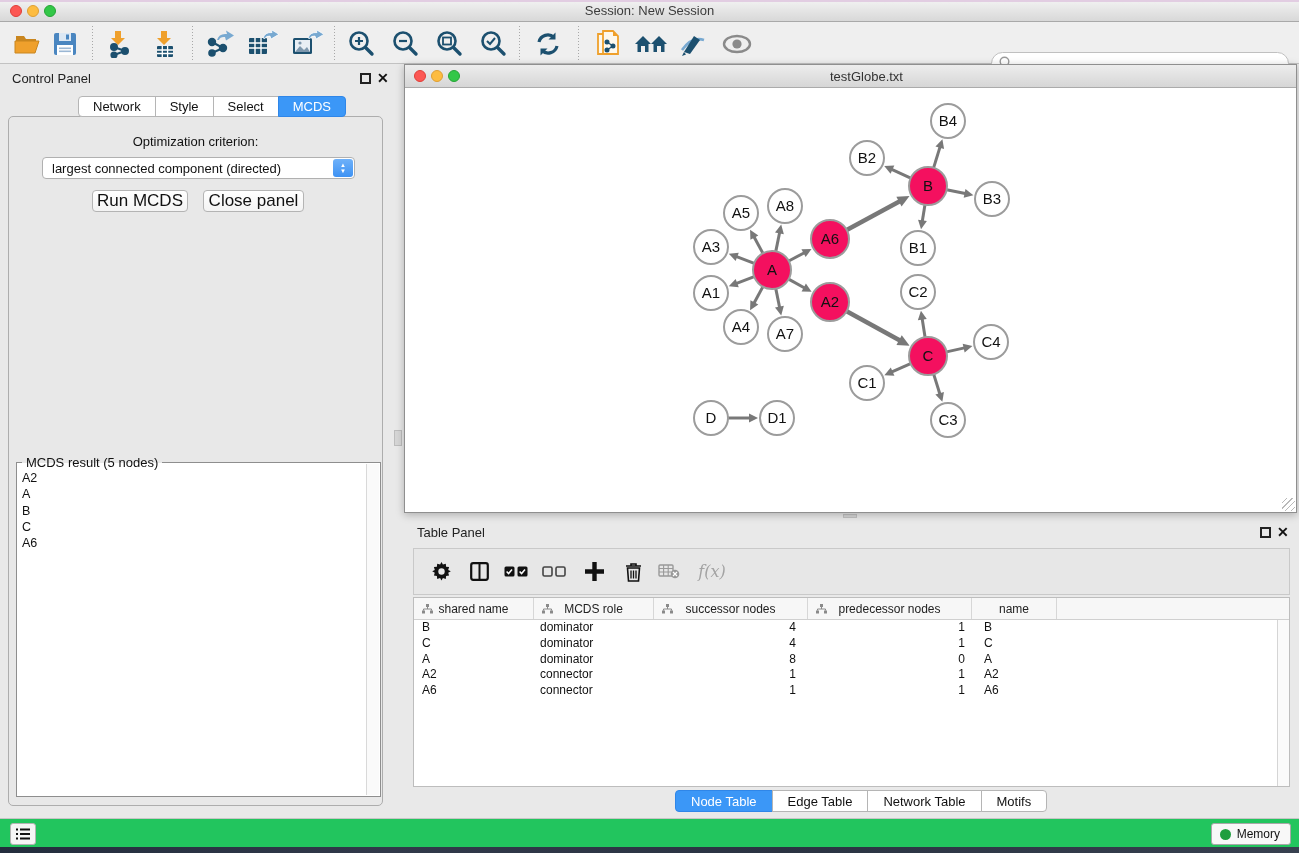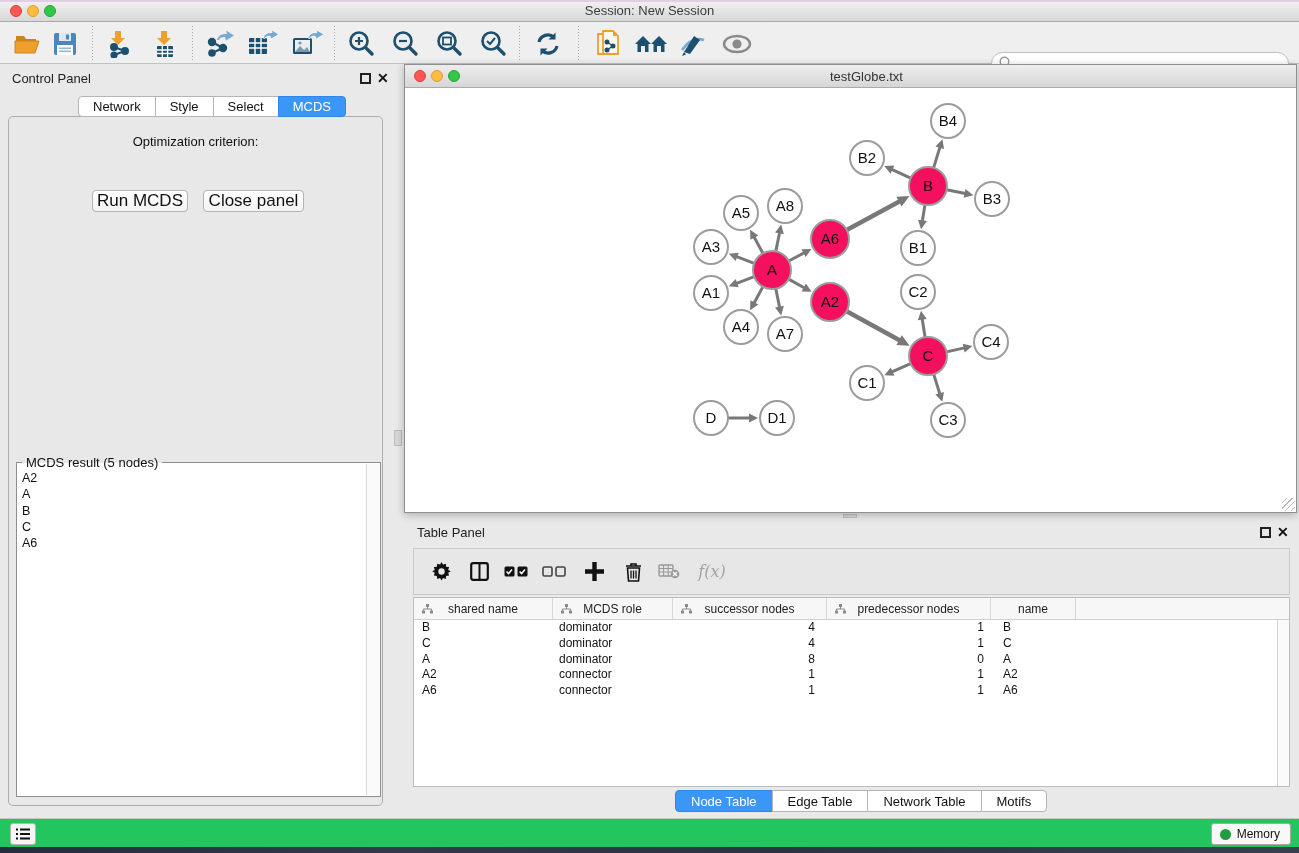--- a/index.html
+++ b/index.html
@@ -83,21 +83,21 @@
   .tp-ic { display:flex; align-items:center; justify-content:center; height:30px; }
   .fx-label { font-size:16px; font-style:italic; font-family:"DejaVu Serif",serif; color:#a3a3a3; }
   .ntable { position:absolute; left:413px; top:597px; width:877px; height:190px;
     background:#fff; border:1px solid #bdbdbd; }
   .nt-header { display:flex; height:22px; background:#f7f7f7; border-bottom:1px solid #d0d0d0; }
   .th { position:relative; border-right:1px solid #d7d7d7; font-size:12px; color:#222;
     display:flex; align-items:center; justify-content:center; }
   .th .tree-ic { position:absolute; left:8px; top:6px; }
   .nt-row { display:flex; height:15.8px; font-size:12px; color:#111; }
   .td { overflow:hidden; white-space:nowrap; line-height:15.8px; }
-  .c0 { width:139px; } .c1 { width:120px; } .c2 { width:154px;justify-content:center; } .c3 { width:164px; } .c4 { width:85px; }
+  .c0 { width:120px; } .c1 { width:120px; } .c2 { width:154px;justify-content:center; } .c3 { width:164px; } .c4 { width:85px; }
   .cf { flex:1; border-right:none !important; }
   .td.c0 { padding-left:8px; } .td.c1 { padding-left:6px; }
   .td.c2 { text-align:right; padding-right:12px; } .td.c3 { text-align:right; padding-right:7px; }
   .td.c4 { padding-left:12px; }
   .nt-scroll { position:absolute; right:0; top:22px; width:12px; height:166px; background:#fafafa; border-left:1px solid #d5d5d5; }
   .tp-tabs { position:absolute; left:667px; top:790px; height:22px; display:flex; }
   .tp-tab { height:22px; padding:0 15px; background:#fff; border:1px solid #b5b5b5; margin-left:-1px;
     font-size:13px; color:#111; display:flex; align-items:center; }
   .tp-tab:first-child { border-radius:4px 0 0 4px; margin-left:8px; }
   .tp-tab:last-child { border-radius:0 4px 4px 0; }
@@ -284,20 +284,27 @@
   <div class="cp-float"></div>
   <div class="cp-close">✕</div>
   <div class="cp-group"></div>
   <div class="cp-tabs">
       <div class="cp-tab">Network</div>
       <div class="cp-tab">Style</div>
       <div class="cp-tab">Select</div>
       <div class="cp-tab active">MCDS</div>
     </div>
   <div class="opt-label">Optimization criterion:</div>
+  <div class="dropdown">
+    <span class="dd-text">largest connected component (directed)</span>
+    <span class="dd-stepper">
+        <span>▲</span>
+        <span>▼</span>
+      </span>
+  </div>
   <button class="cp-btn" style="left:92px;top:190px;width:96px">Run MCDS</button>
   <button class="cp-btn" style="left:203px;top:190px;width:101px">Close panel</button>
   <div class="result-box">
     <div class="result-scroll"></div>
   </div>
   <div class="result-legend">MCDS result (5 nodes)</div>
   <ul class="result-list">
       <li>A2</li>
       <li>A</li>
       <li>B</li>

